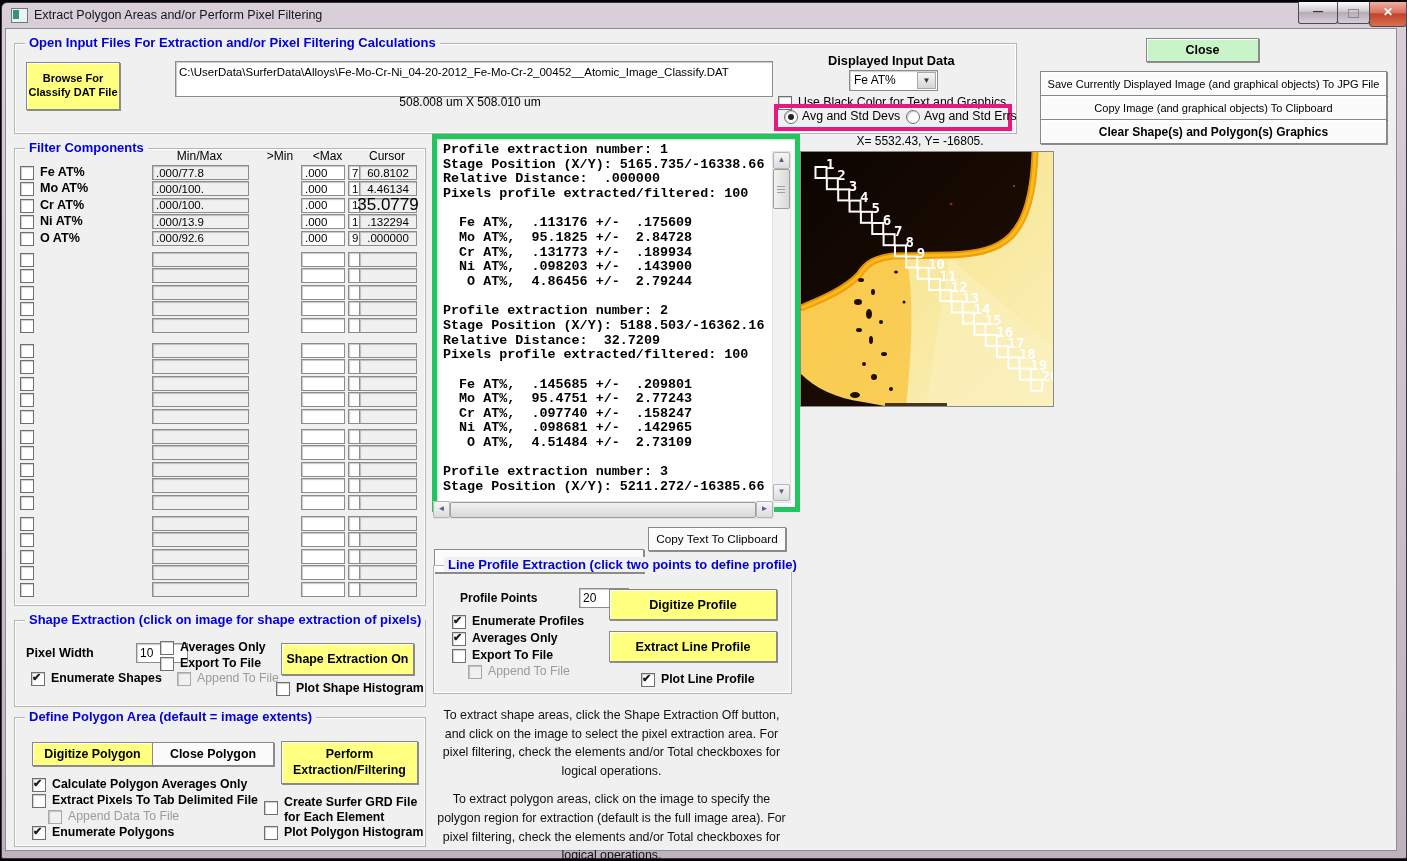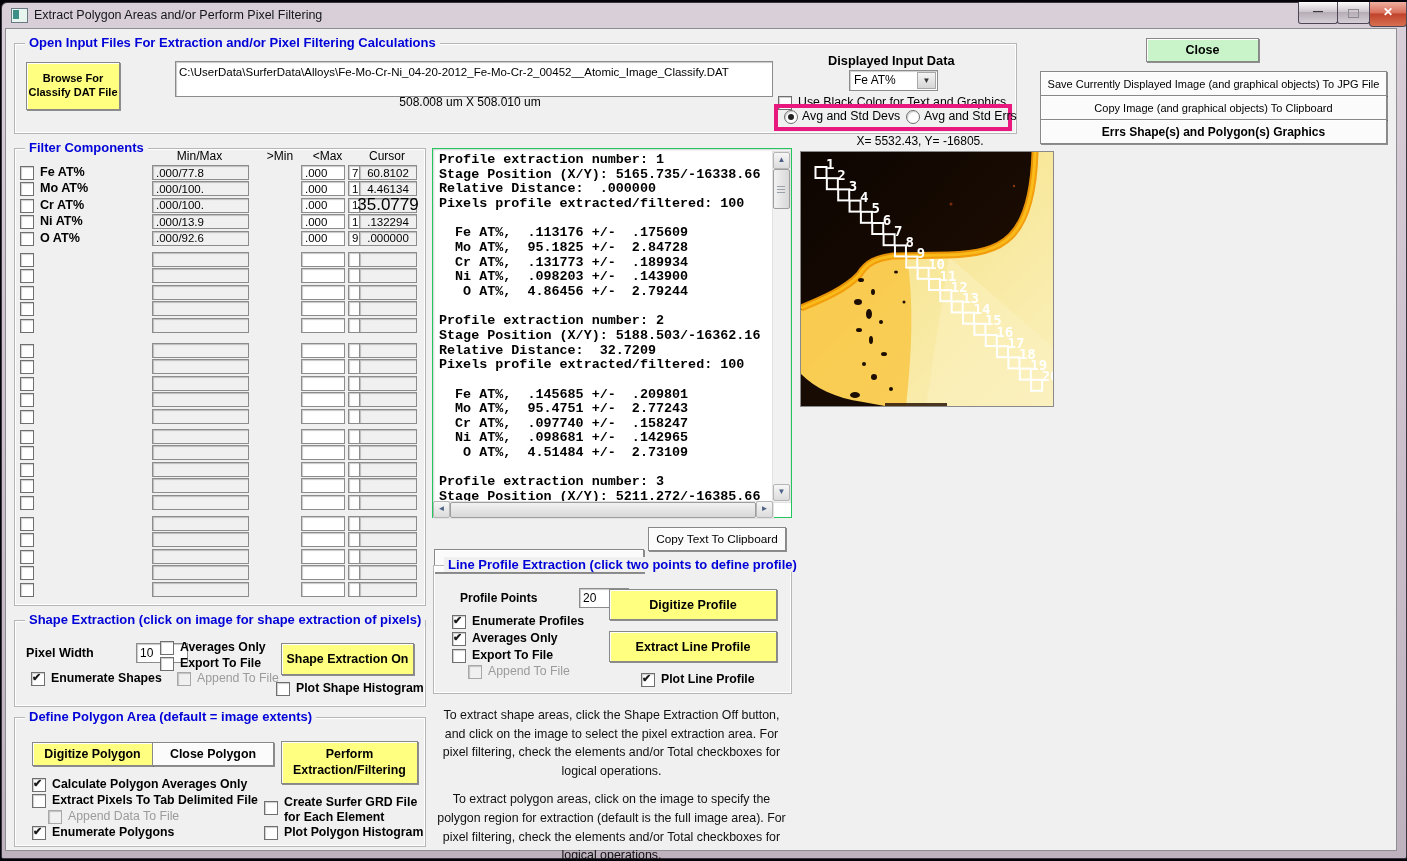--- a/index.html
+++ b/index.html
@@ -42,21 +42,21 @@
   .cb.disabled{background:#f0f0f0;border-color:#a8a8a8;}
   .cblab{position:absolute;font-weight:bold;font-size:12.3px;white-space:nowrap;}
   .cblab.plain{font-weight:normal;}
   .cblab.gray{color:#9b9b9b;font-weight:normal;}
   .radio{position:absolute;width:12px;height:12px;border:1px solid #6f6f6f;border-radius:50%;background:#fff;
          box-shadow:inset 1px 1px 1px rgba(0,0,0,.2);}
   .radio.sel::after{content:"";position:absolute;left:3px;top:3px;width:6px;height:6px;border-radius:50%;background:#222;}
   .statictext{position:absolute;font-size:12px;white-space:nowrap;}
   .boldtext{font-weight:bold;}
   
-  #output-box{position:absolute;left:432px;top:148px;width:358px;height:368px;background:#fff;border:1px solid #22c55e;
+  #output-box{position:absolute;left:432px;top:134px;width:358px;height:368px;background:#fff;border:5px solid #22c55e;
               box-shadow:inset 1px 1px 2px rgba(0,0,0,.18);}
   #output-pre{position:absolute;left:6px;top:4px;margin:0;font-family:"Liberation Mono","DejaVu Sans Mono",monospace;
               font-size:13.4px;font-weight:bold;line-height:14.65px;white-space:pre;}
   
   .sb-track{position:absolute;background:#f2f1f1;border:1px solid #e2e2e2;}
   .sb-btn{position:absolute;width:15px;height:15px;background:linear-gradient(180deg,#f6f6f6,#dcdcdc);
           border:1px solid #b5b5b5;color:#4d6185;font-size:8px;text-align:center;line-height:14px;border-radius:2px;}
   .sb-thumb{position:absolute;background:linear-gradient(90deg,#f2f2f2,#d8d8d8);border:1px solid #9e9e9e;border-radius:2px;}
   .sb-thumb.h{background:linear-gradient(180deg,#f2f2f2,#d8d8d8);}
   .grip{position:absolute;left:3px;top:50%;width:8px;height:1px;background:#9aa0a8;box-shadow:0 3px 0 #9aa0a8,0 -3px 0 #9aa0a8;}
@@ -103,21 +103,21 @@
   <div class="pinkbox" style="left:774px;top:104px;width:230px;height:19px;"></div>
   <span class="radio sel" style="left:784px;top:110px;"></span>
   <span class="cblab plain" style="left:802px;top:109px;">Avg and Std Devs</span>
   <span class="radio" style="left:906px;top:110px;"></span>
   <span class="cblab plain" style="left:924px;top:109px;">Avg and Std Errs</span>
   <div class="statictext" style="left:820px;top:134px;width:200px;text-align:center;">X=  5532.43, Y=  -16805.</div>
 
   <div class="btn green" style="left:1146px;top:38px;width:111px;height:22px;font-size:12.5px;">Close</div>
   <div class="btn" style="left:1040px;top:71px;width:345px;height:23px;font-size:11px;">Save Currently Displayed Image (and graphical objects) To JPG File</div>
   <div class="btn" style="left:1040px;top:95px;width:345px;height:23px;font-size:11px;">Copy Image (and graphical objects) To Clipboard</div>
-  <div class="btn bold" style="left:1040px;top:119px;width:345px;height:23px;font-size:12px;">Errs Shape(s) and Polygon(s) Graphics</div>
+  <div class="btn bold" style="left:1040px;top:119px;width:345px;height:23px;font-size:12px;">Clear Shape(s) and Polygon(s) Graphics</div>
 
   <div class="gb" style="left:14px;top:148px;width:410px;height:456px;">
     <span class="gb-label">Filter Components</span>
   </div>
   <div class="statictext" style="left:152px;top:149px;width:95px;text-align:center;">Min/Max</div>
   <div class="statictext" style="left:258px;top:149px;width:44px;text-align:center;">&gt;Min</div>
   <div class="statictext" style="left:305px;top:149px;width:45px;text-align:center;">&lt;Max</div>
   <div class="statictext" style="left:359px;top:149px;width:56px;text-align:center;">Cursor</div>
   <div id="filter-rows">
       <div class="cb" style="left:20px;top:166px;"></div>

